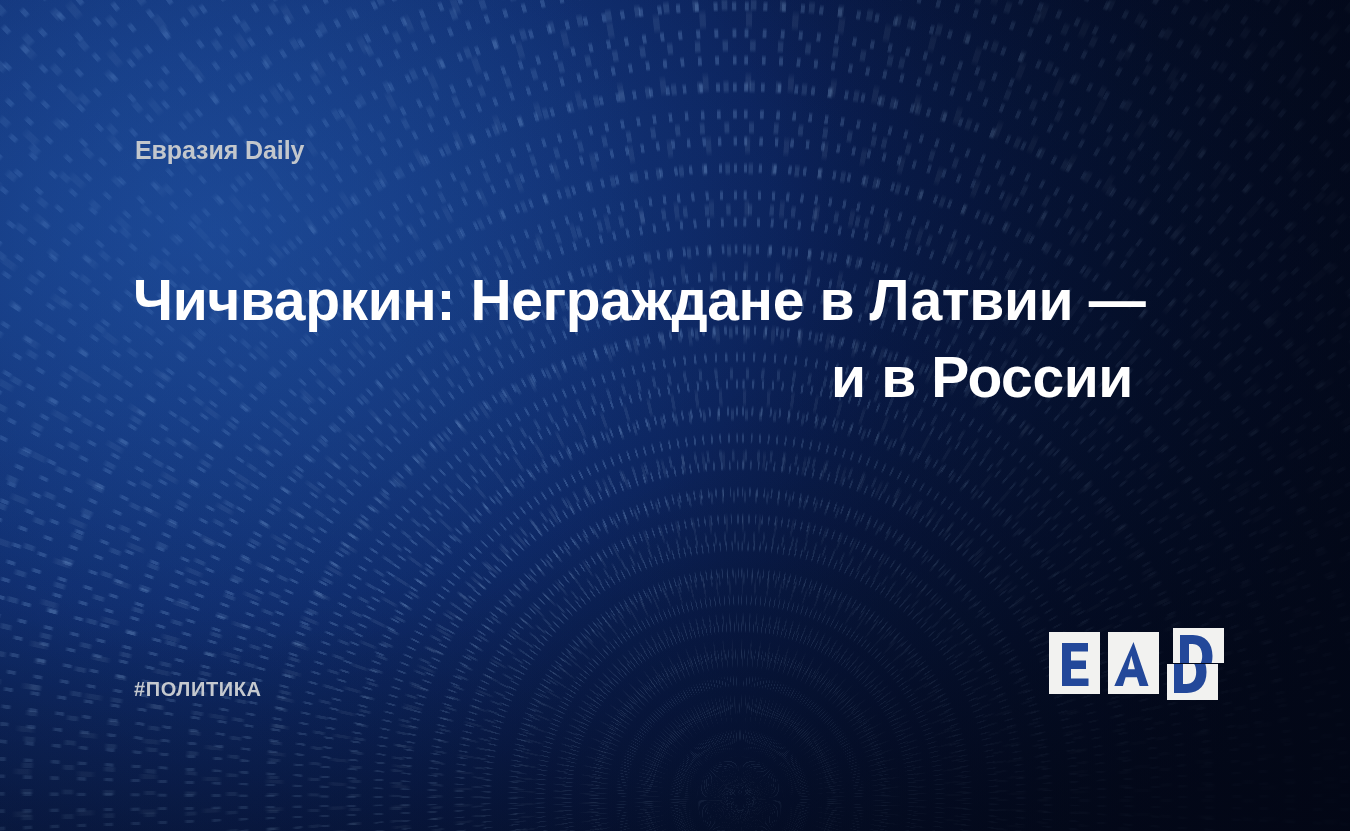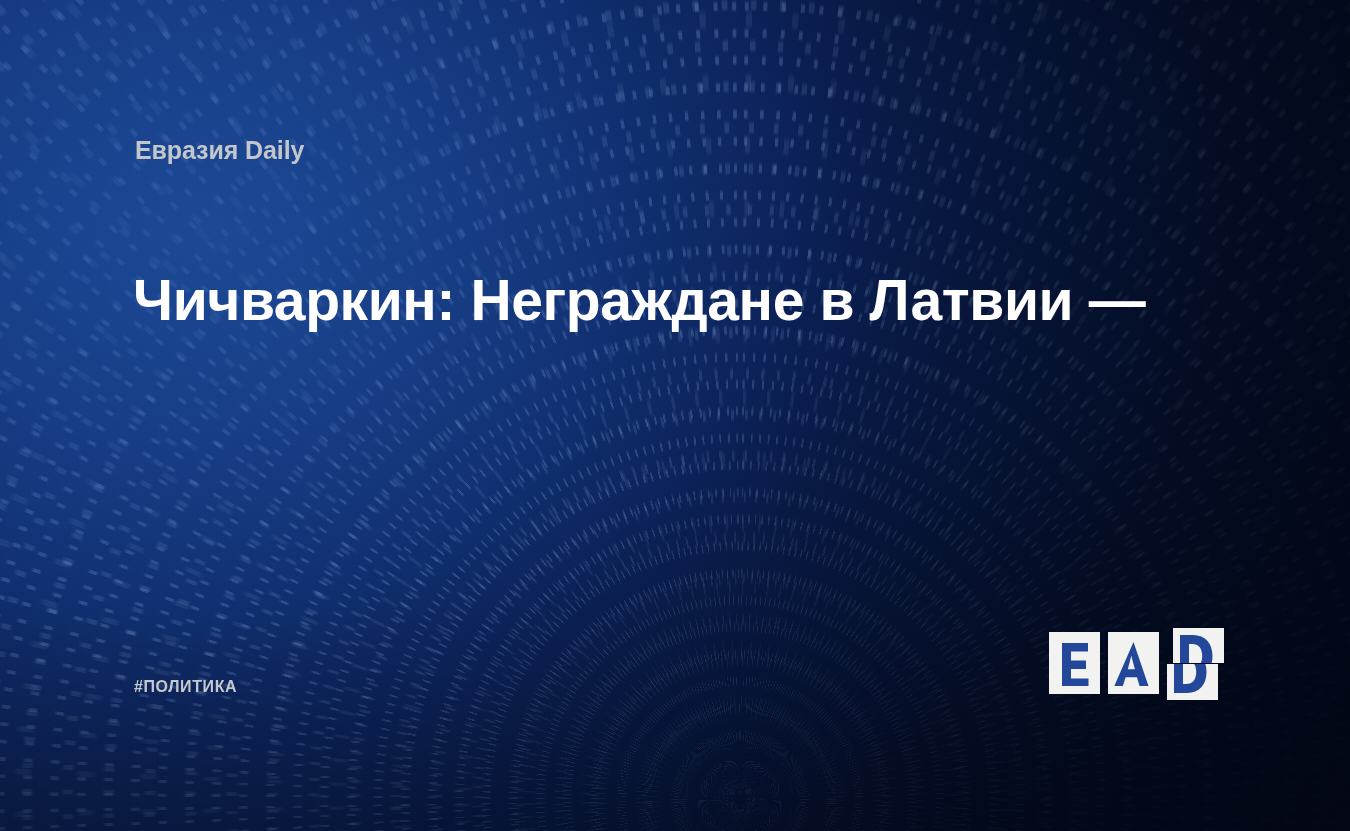--- a/index.html
+++ b/index.html
@@ -157,21 +157,21 @@
     line-height: 77px;
     letter-spacing: -0.4px;
     color: #ffffff;
   }
   .headline .ln { display: block; white-space: nowrap; text-align: right; }
 
   .tag {
     position: absolute;
     left: 134px;
     top: 679px;
-    font-size: 16px;
+    font-size: 20px;
     font-weight: 700;
     letter-spacing: 0.6px;
     color: #c5c9cf;
     line-height: 1;
     white-space: nowrap;
   }
 
   
   .logo {
     position: absolute;
@@ -193,20 +193,21 @@
   <div class="trails c"></div>
   <div class="trail-fade"></div>
   <div class="bg-vignette"></div>
 
   <div class="content">
 
     <div class="brand">Евразия Daily</div>
 
     <h1 class="headline">
       <span class="ln">Чичваркин: Неграждане в Латвии —</span>
+      <span class="ln">и в России</span>
     </h1>
 
     <div class="tag">#ПОЛИТИКА</div>
 
     <div class="logo">
       <svg width="180" height="72" viewBox="0 0 180 72" aria-hidden="true">
 
         <g>
           <rect x="0" y="4" width="51" height="62" fill="#f2f2f0"></rect>
           <path d="M13 15 h26 v8.5 H22 v9 h15 v8.5 H22 v9.5 h17.5 V58 H13 Z" fill="#23489a"></path>

